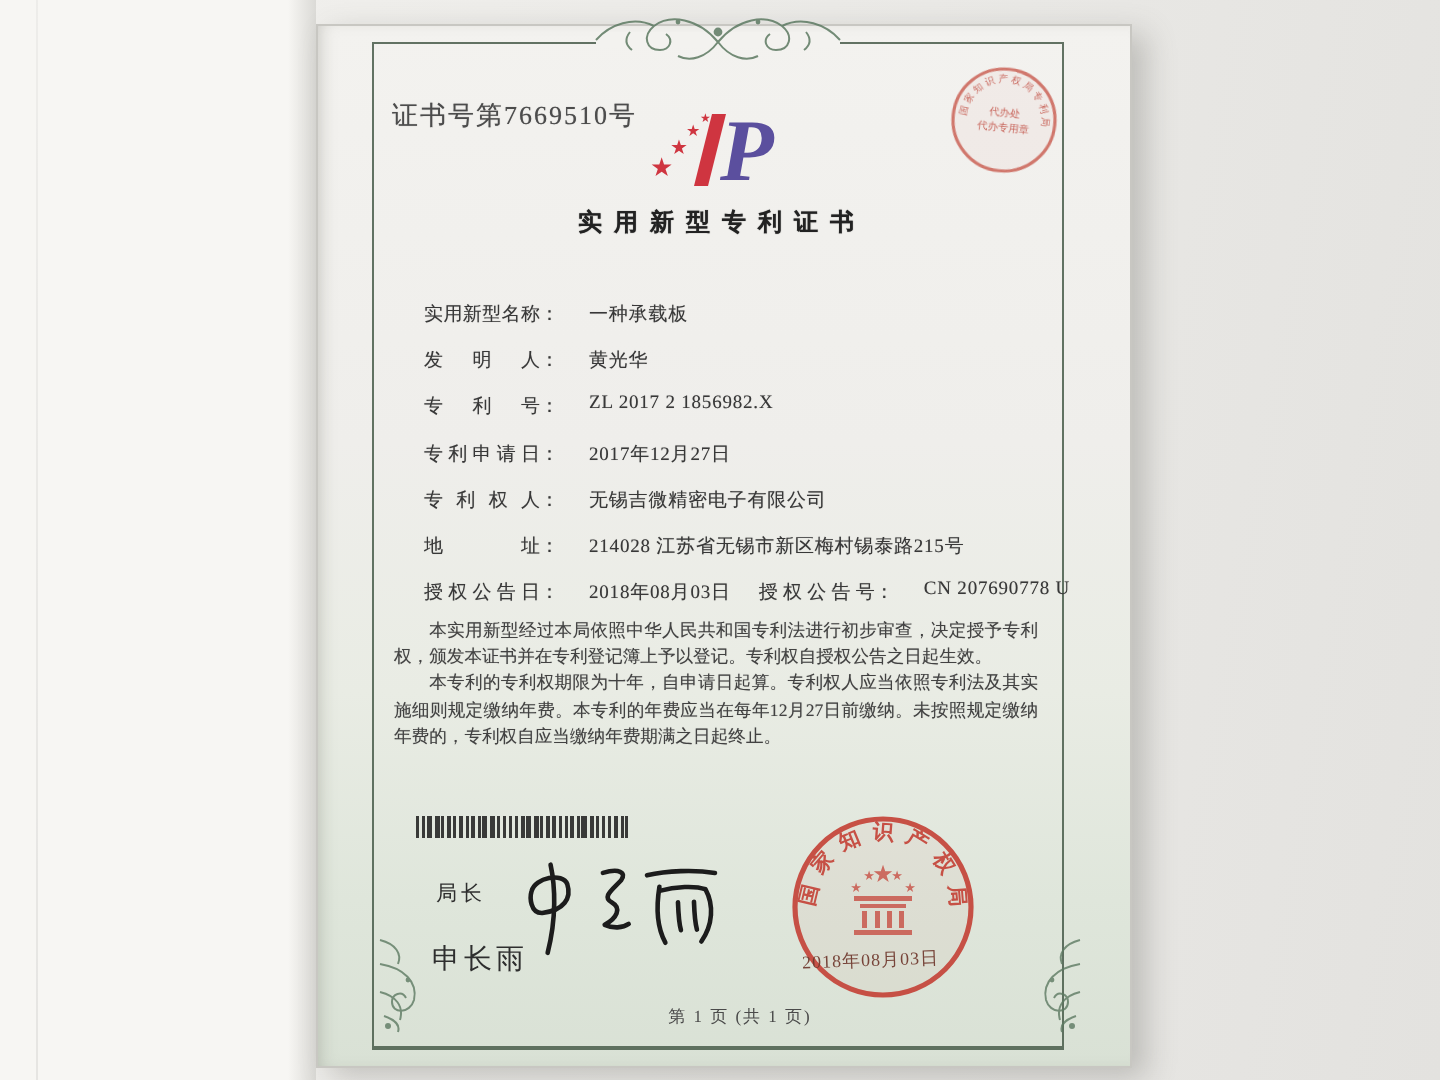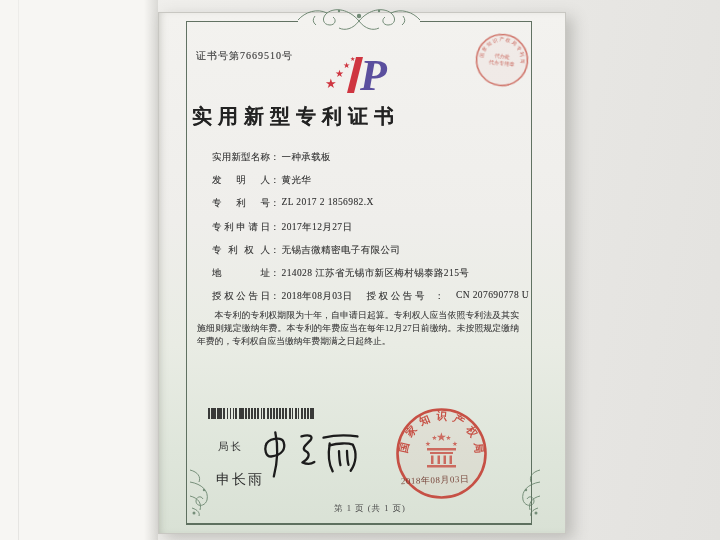--- a/index.html
+++ b/index.html
@@ -17,32 +17,32 @@
     background:linear-gradient(180deg,#f3f2ef 0%,#efeeeb 40%,#e9ece4 64%,#dfe6db 84%,#d9e1d5 100%);
     border:1px solid #c8c7c2;
     box-shadow:7px 5px 14px rgba(95,95,88,.30), inset 5px 0 9px -5px rgba(110,110,100,.38);}
   .frame{position:absolute;left:186px;top:21px;width:344px;height:501px;
     border:1px solid rgba(72,92,74,.85);border-bottom-width:2px;}
   .mask{position:absolute;left:298px;top:16px;width:122px;height:8px;background:#f3f2ef;}
   .ornament{position:absolute;left:295px;top:3px;}
   .flourish{position:absolute;top:452px;}
   .flourish.fl-left{left:188px;}
   .flourish.fl-right{left:508px;transform:scaleX(-1);}
-  .cert-no{position:absolute;left:196px;top:49px;font-size:10px;letter-spacing:1px;color:#4c4c4c;
+  .cert-no{position:absolute;left:196px;top:49px;font-size:13px;letter-spacing:1px;color:#4c4c4c;
     text-shadow:0 0 .4px rgba(70,70,70,.6);}
   .logo{position:absolute;left:316px;top:52px;}
-  .title{position:absolute;left:186px;top:103px;width:344px;text-align:left;
-    font-size:20px;font-weight:bold;letter-spacing:6px;text-indent:6px;color:#222;
+  .title{position:absolute;left:186px;top:103px;width:344px;text-align:center;
+    font-size:12px;font-weight:bold;letter-spacing:6px;text-indent:6px;color:#222;
     text-shadow:0 0 .5px rgba(40,40,40,.7);}
   .fields{position:absolute;left:212px;top:151px;font-size:9.5px;color:#383838;
     text-shadow:0 0 .4px rgba(70,70,70,.45);}
   .frow{height:23.2px;display:flex;align-items:flex-start;white-space:nowrap;}
   .flabel{display:inline-block;width:58px;text-align:justify;text-align-last:justify;}
-  .fval{margin-left:2px;letter-spacing:.4px;}
-  .pair2{margin-left:14px;display:flex;gap:10px;}
+  .fval{margin-left:15px;letter-spacing:.4px;}
+  .pair2{margin-left:14px;display:flex;}
   .paras{position:absolute;left:197px;top:309px;width:322px;font-size:8.8px;line-height:13.2px;
     text-align:justify;color:#424242;text-shadow:0 0 .4px rgba(70,70,70,.4);}
   .paras p{margin:0;text-indent:2em;}
   .barcode{position:absolute;left:208px;top:408px;width:106px;height:11px;
     background:
       repeating-linear-gradient(90deg,#1c1c1c 0 1px,transparent 1px 5.5px),
       repeating-linear-gradient(90deg,#1c1c1c 0 1.6px,transparent 1.6px 3.1px);
     opacity:.85;}
   .commissioner-label{position:absolute;left:218px;top:440px;font-size:10.5px;letter-spacing:2px;color:#2e2e2e;text-align:center;}
   .commissioner-name{position:absolute;left:216px;top:471px;font-size:14px;letter-spacing:2px;color:#2e2e2e;}
@@ -167,20 +167,21 @@
         <span class="fval">2018年08月03日</span>
       <span class="pair2">
         <span class="flabel">授权公告号</span>
           <span>：</span>
           <span class="fval">CN 207690778 U</span>
       </span>
     </div>
   </div>
 
   <div class="paras">
+    <p>本实用新型经过本局依照中华人民共和国专利法进行初步审查，决定授予专利权，颁发本证书并在专利登记簿上予以登记。专利权自授权公告之日起生效。</p>
     <p>本专利的专利权期限为十年，自申请日起算。专利权人应当依照专利法及其实施细则规定缴纳年费。本专利的年费应当在每年12月27日前缴纳。未按照规定缴纳年费的，专利权自应当缴纳年费期满之日起终止。</p>
   </div>
 
   <div class="barcode"></div>
 
   <div class="commissioner-label">局长</div>
   <div class="commissioner-name">申长雨</div>
 
   <svg class="signature" width="112" height="52" viewBox="0 0 112 52">
     <g stroke="#1c1c1c" stroke-width="2.3" fill="none" stroke-linecap="round" stroke-linejoin="round">

